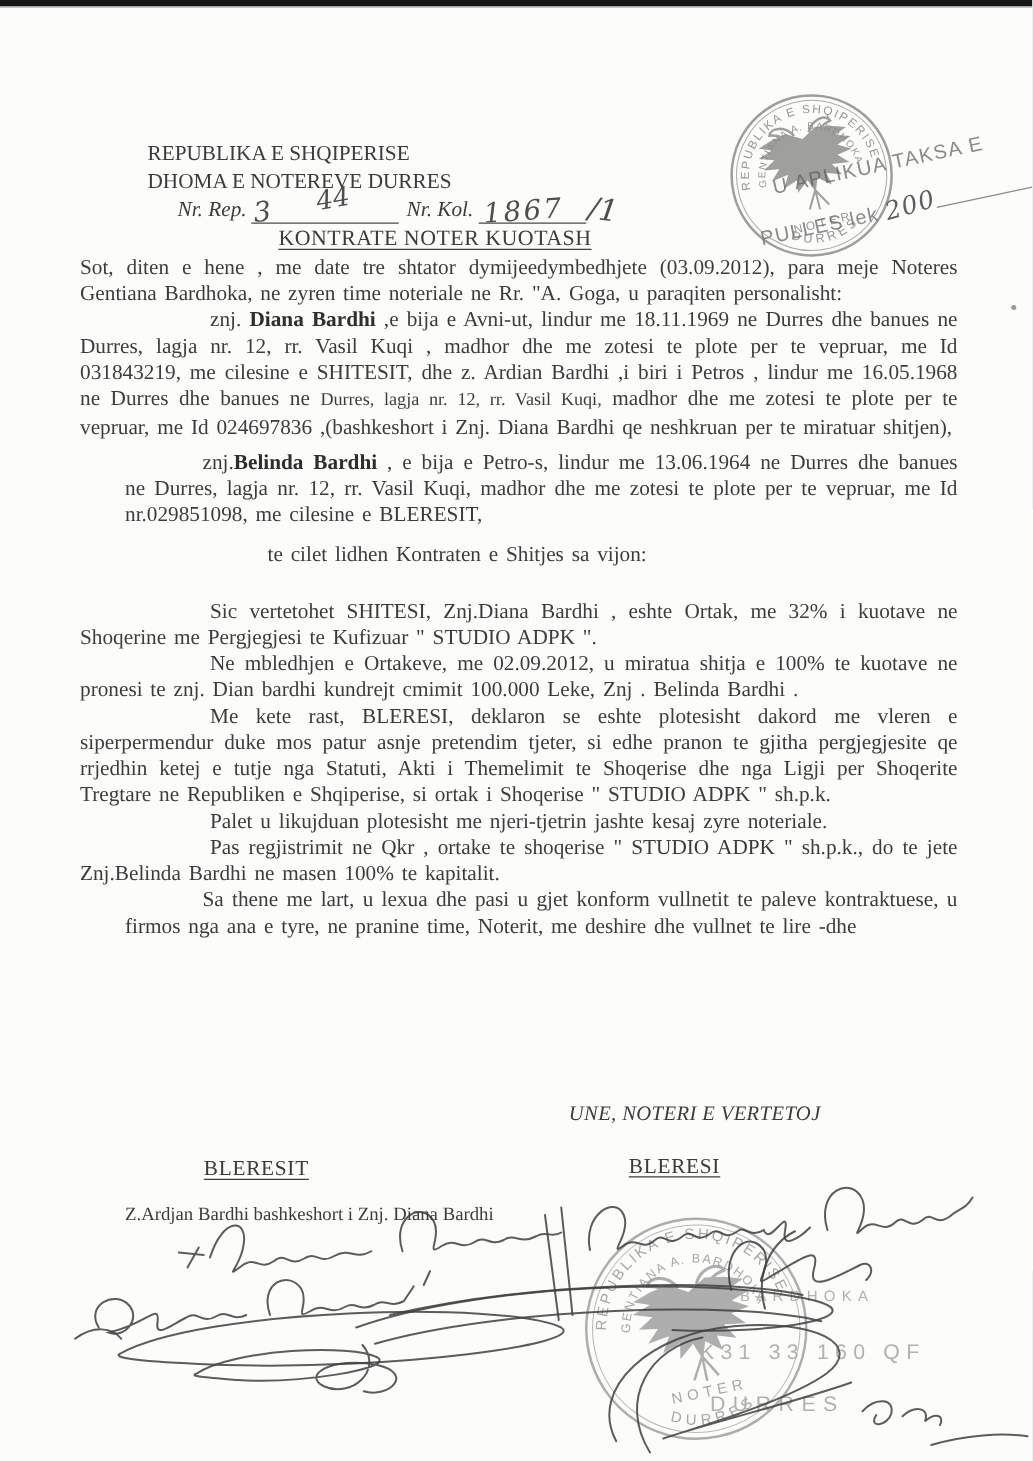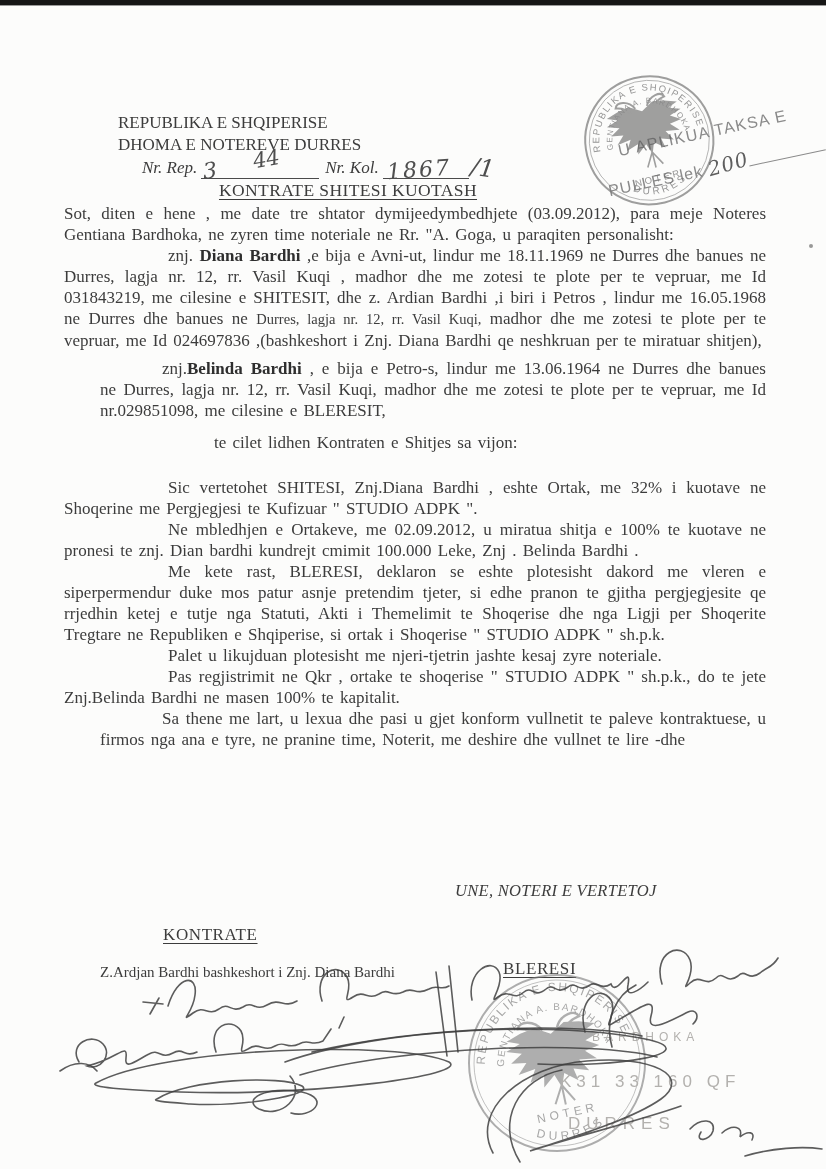--- a/index.html
+++ b/index.html
@@ -30,21 +30,21 @@
   .indent-small{text-indent:62px;margin-left:36px;}
   .p3{margin-top:7px;}
   .p4{margin-top:11px;margin-bottom:24px;text-indent:150px;text-align:left;}
   .small-run{font-size:14.5px;}
   b{color:#2e2e2e;}
 
   .closing{position:absolute;left:455px;top:881px;font-style:italic;font-size:16.5px;letter-spacing:.3px;}
   .sig-heading{position:absolute;font-size:17px;letter-spacing:.6px;}
   .sig-heading span{text-decoration:underline;text-underline-offset:3px;}
   .seller-h{left:163px;top:925px;}
-  .buyer-h{left:503px;top:923px;margin-top:36px;}
+  .buyer-h{left:503px;top:923px;}
   .seller-note{position:absolute;left:100px;top:964px;font-size:15px;text-align:center;}
 
   .stamp{position:absolute;pointer-events:none;}
   .stamp-top{left:538px;top:48px;opacity:.72;transform:rotate(-14deg);}
   .stamp-bottom{left:452px;top:958px;opacity:.6;transform:rotate(-12deg);}
   .stamp text{fill:#6e6e6e;font-family:"Liberation Sans", sans-serif;}
 
   .tax-stamp{position:absolute;left:620px;top:118px;width:230px;transform:rotate(-12deg);
              font-family:"Liberation Sans", sans-serif;color:#8a8a8a;}
   .tax-l1{font-size:16px;letter-spacing:1.2px;white-space:nowrap;}
@@ -67,38 +67,38 @@
 
 <div class="page">
   <div class="scan-edge-top"></div>
 
   <div class="header">
     <div>REPUBLIKA E SHQIPERISE</div>
     <div>DHOMA E NOTEREVE DURRES</div>
     <div class="nr-line"><span>Nr. Rep.</span><span class="blank rep"><span class="hw hw-rep1">3</span><span class="hw hw-rep2">44</span></span><span>Nr. Kol.</span><span class="blank kol"><span class="hw hw-kol1">1867</span></span><span class="hw hw-kol2">/1</span></div>
   </div>
 
-  <div class="title"><span>KONTRATE SHITESI KUOTASH</span></div>
+  <div class="title"><span>KONTRATE NOTER KUOTASH</span></div>
 
   <div class="body-text">
     <p class="para">Sot, diten e hene , me date tre shtator  dymijeedymbedhjete (03.09.2012),  para meje Noteres Gentiana Bardhoka, ne zyren time noteriale ne Rr. "A. Goga, u paraqiten personalisht:</p>
     <p class="para indent-tab"><span>znj. </span><b>Diana Bardhi</b><span> ,e bija e Avni-ut, lindur me 18.11.1969 ne Durres dhe banues ne Durres, lagja nr. 12, rr. Vasil Kuqi , madhor dhe me zotesi te plote per te vepruar, me  Id 031843219, me cilesine e SHITESIT, dhe z. Ardian  Bardhi ,i biri i Petros , lindur me 16.05.1968  ne Durres dhe banues  ne </span><span class="small-run">Durres, lagja nr. 12, rr. Vasil Kuqi,</span><span> madhor dhe me zotesi te plote per te vepruar, me Id 024697836 ,(bashkeshort  i Znj. Diana Bardhi qe neshkruan per te miratuar shitjen),</span></p>
     <p class="para indent-small p3"><span>znj.</span><b>Belinda Bardhi</b><span> , e bija e Petro-s, lindur me 13.06.1964 ne Durres dhe banues ne Durres, lagja nr. 12, rr. Vasil Kuqi, madhor dhe me zotesi te plote per te vepruar,  me Id nr.029851098, me cilesine e BLERESIT,</span></p>
     <p class="para p4">te cilet lidhen Kontraten e Shitjes sa vijon:</p>
     <p class="para indent-tab">Sic vertetohet SHITESI, Znj.Diana Bardhi , eshte Ortak, me 32% i  kuotave ne Shoqerine me Pergjegjesi te Kufizuar " STUDIO ADPK ".</p>
     <p class="para indent-tab">Ne mbledhjen e Ortakeve, me 02.09.2012, u miratua shitja e 100% te kuotave ne pronesi te znj. Dian bardhi   kundrejt cmimit   100.000 Leke, Znj . Belinda Bardhi .</p>
     <p class="para indent-tab">Me kete rast, BLERESI, deklaron se eshte plotesisht dakord me vleren e siperpermendur duke mos patur asnje pretendim tjeter, si edhe pranon te gjitha pergjegjesite qe rrjedhin ketej e tutje nga Statuti, Akti i Themelimit te Shoqerise dhe nga Ligji per Shoqerite Tregtare ne Republiken e Shqiperise, si ortak i Shoqerise " STUDIO ADPK " sh.p.k.</p>
     <p class="para indent-tab">Palet u likujduan plotesisht me njeri-tjetrin jashte   kesaj zyre noteriale.</p>
     <p class="para indent-tab">Pas regjistrimit ne Qkr , ortake te shoqerise " STUDIO ADPK " sh.p.k., do te jete Znj.Belinda Bardhi  ne masen 100% te kapitalit.</p>
     <p class="para indent-small">Sa thene me lart, u lexua dhe pasi u gjet konform vullnetit te paleve kontraktuese, u firmos nga ana e tyre, ne pranine time, Noterit, me deshire dhe vullnet te lire -dhe</p>
   </div>
 
   <div class="closing">UNE, NOTERI E VERTETOJ</div>
 
-  <div class="sig-heading seller-h"><span>KONTRATE</span></div>
+  <div class="sig-heading seller-h"><span>BLERESIT</span></div>
   <div class="sig-heading buyer-h"><span>BLERESI</span></div>
   <div class="seller-note">Z.Ardjan Bardhi bashkeshort i Znj. Diana Bardhi</div>
 
   <div class="tax-stamp">
     <div class="tax-l1">U APLIKUA TAKSA E</div>
     <div class="tax-l2"><span>PULLES lek</span><span class="tax-amt">200</span><span class="tax-line"></span></div>
   </div>
 
   <svg class="stamp stamp-top" width="226" height="190" viewBox="0 0 226 190">
     <defs>

